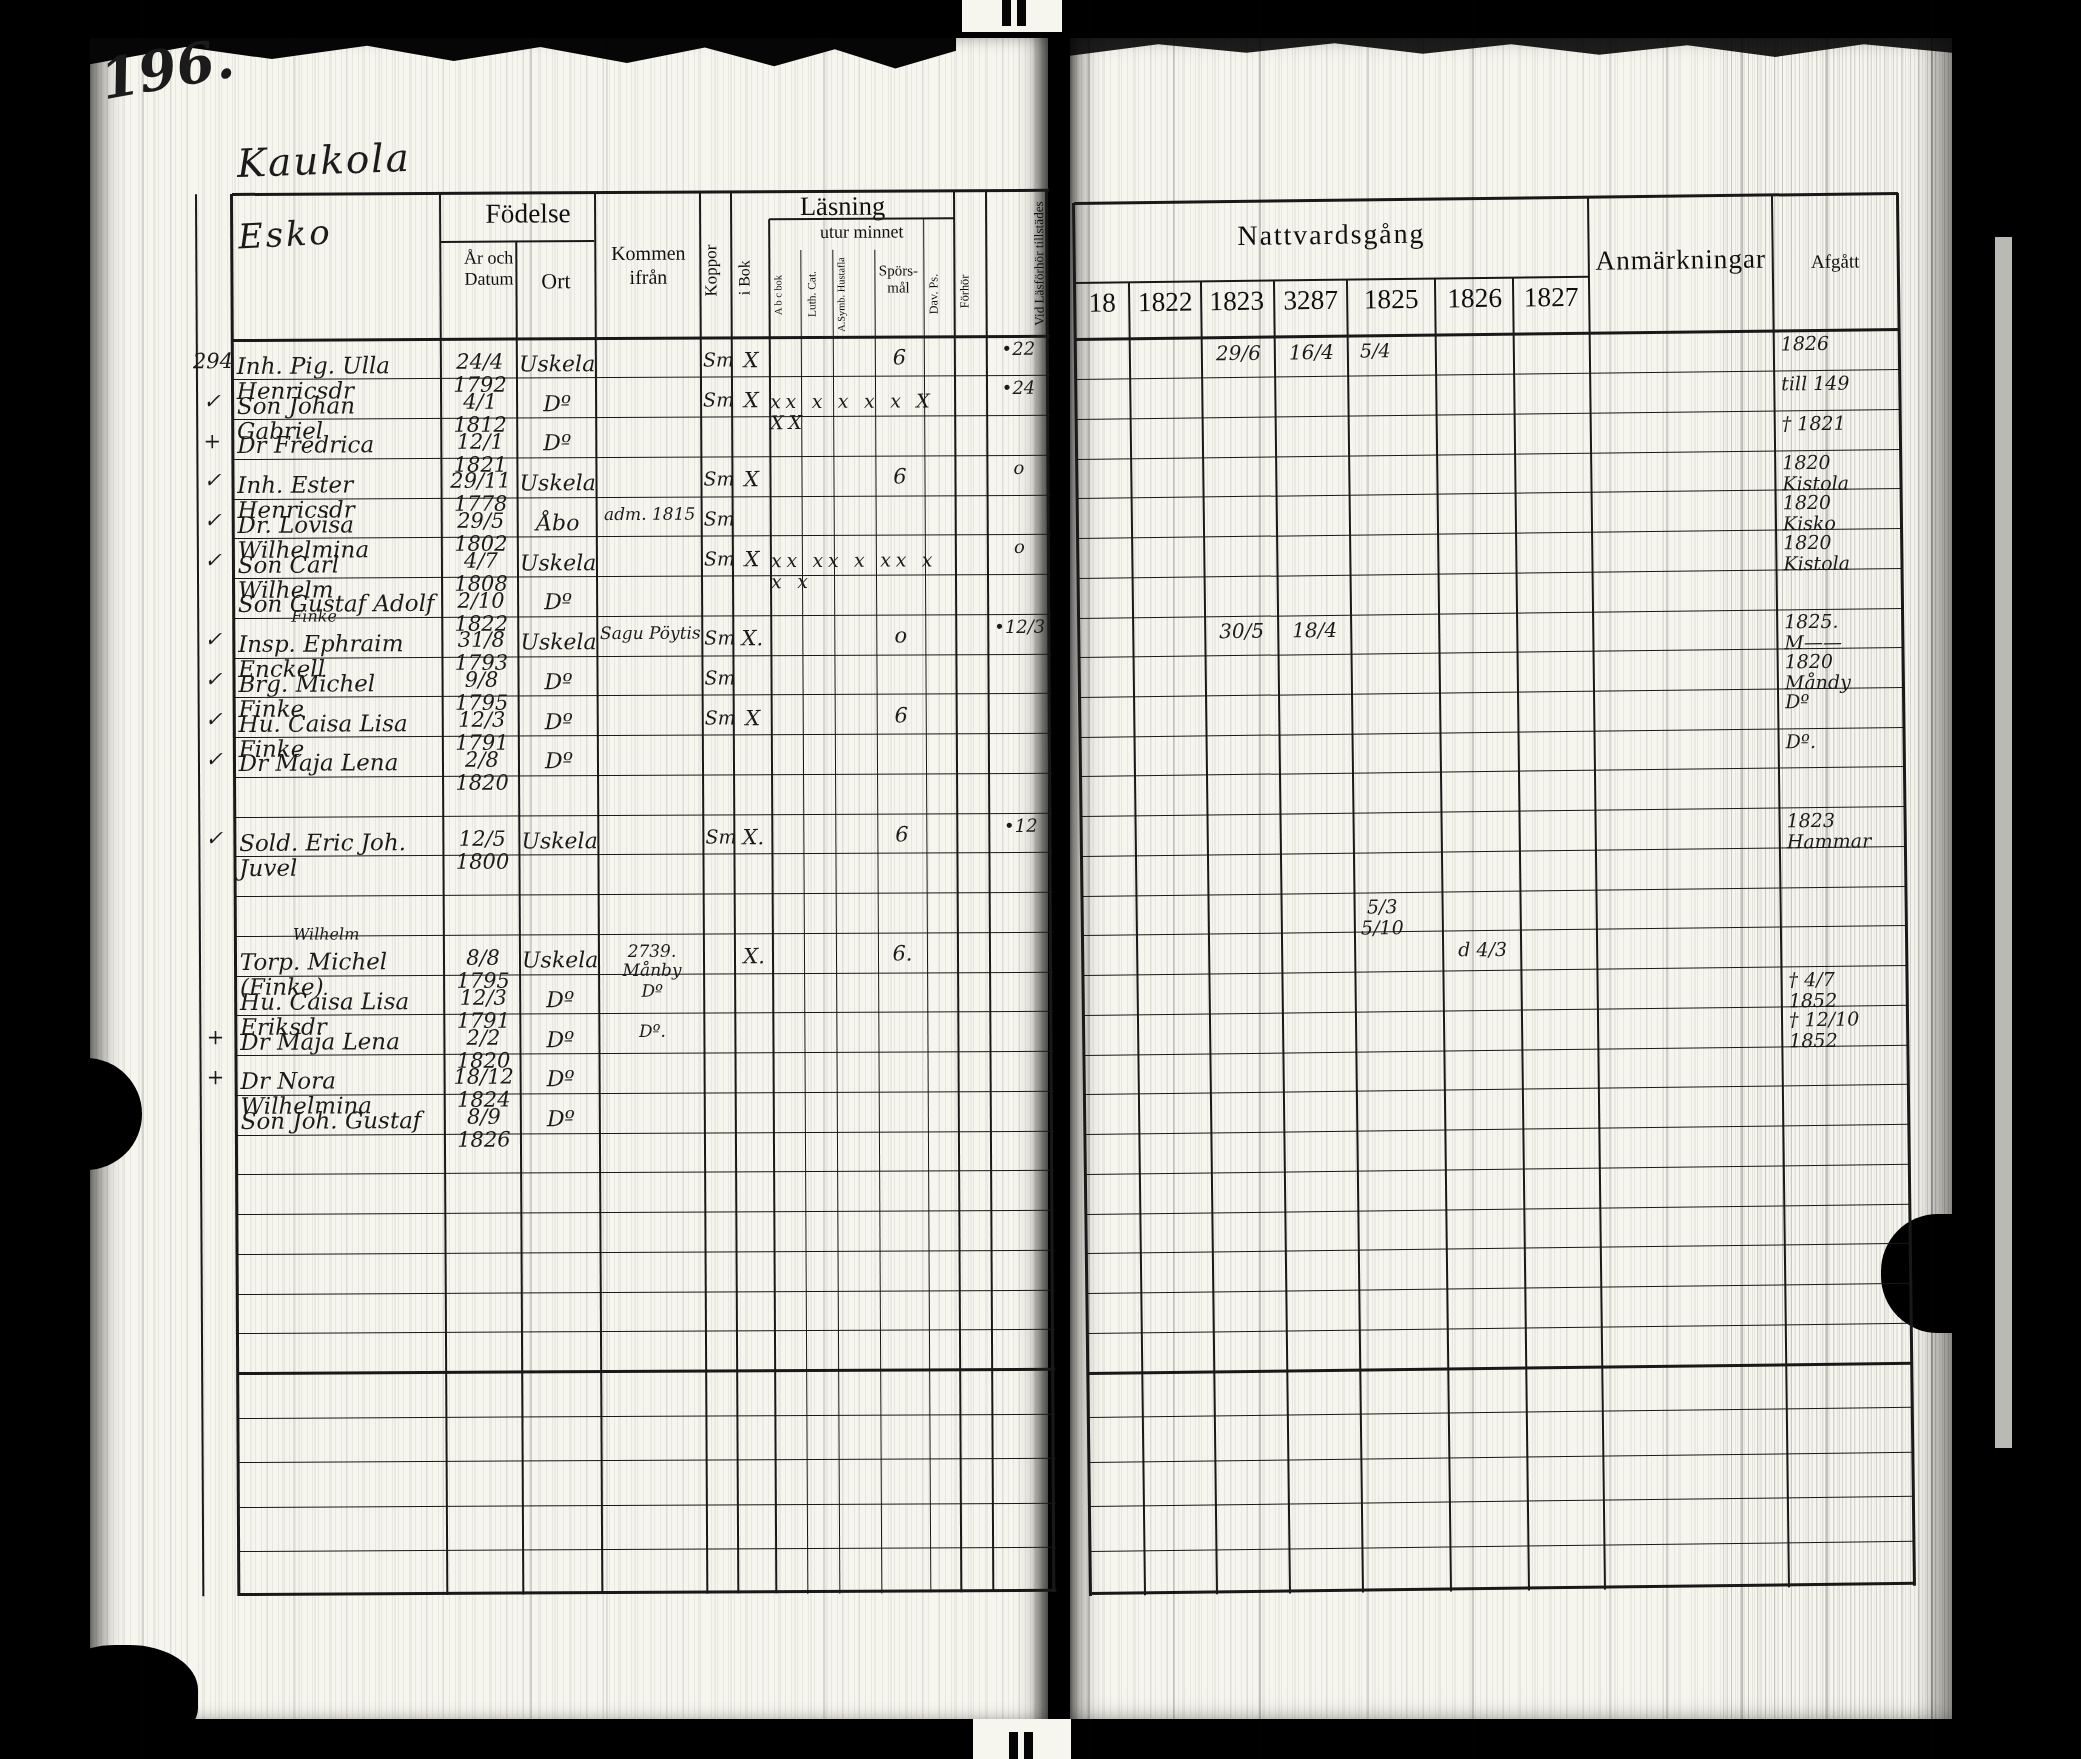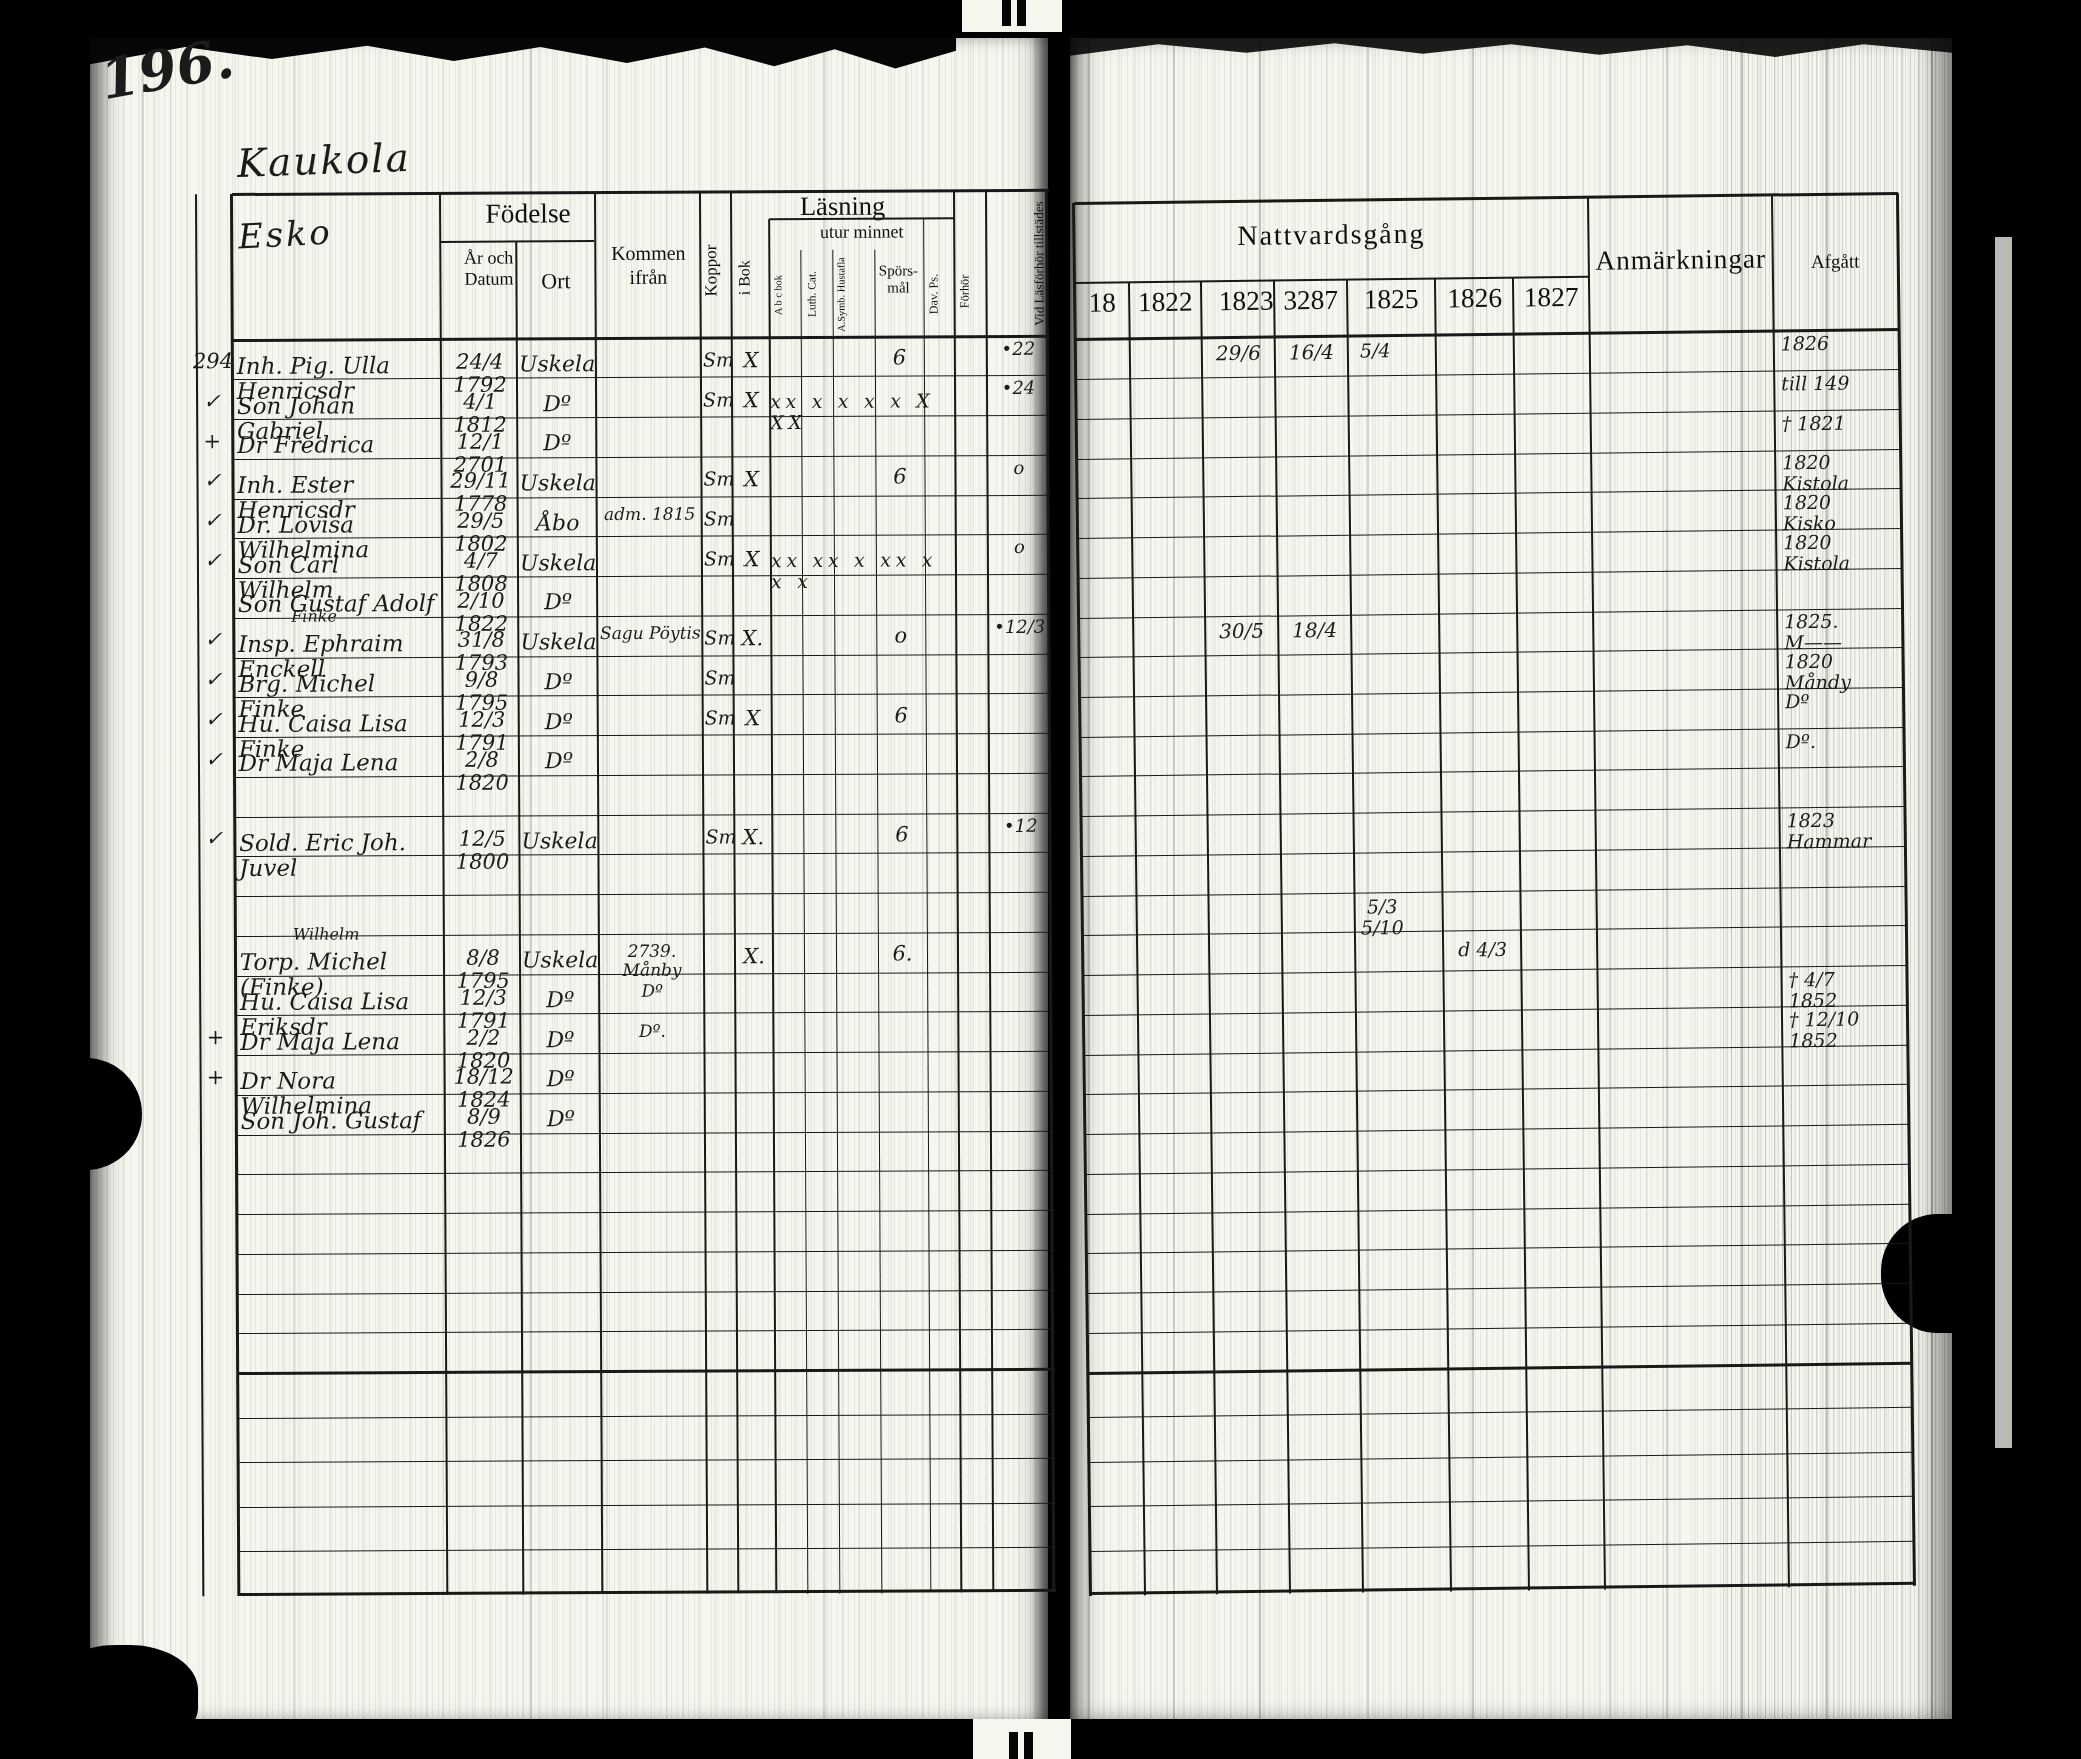--- a/index.html
+++ b/index.html
@@ -114,21 +114,21 @@
       <div style="position: absolute; left: -40px; top: 196px; width: 38px; font-size: 21px; line-height: 23px; text-align: center; font-family: &quot;DejaVu Serif&quot;, serif; font-style: italic; color: rgb(27, 27, 27);">✓</div>
       <div style="position: absolute; left: 3.8px; top: 200px; width: 203px; font-size: 23px; line-height: 24.6px; text-align: left; font-family: &quot;DejaVu Serif&quot;, serif; font-style: italic; color: rgb(27, 27, 27);">Son Johan Gabriel</div>
       <div style="position: absolute; left: 210px; top: 198px; width: 74px; font-size: 21px; line-height: 23px; text-align: center; font-family: &quot;DejaVu Serif&quot;, serif; font-style: italic; color: rgb(27, 27, 27);">4/1 1812</div>
       <div style="position: absolute; left: 286px; top: 200px; width: 76px; font-size: 22px; line-height: 24px; text-align: center; font-family: &quot;DejaVu Serif&quot;, serif; font-style: italic; color: rgb(27, 27, 27);">Dº</div>
       <div style="position: absolute; left: 470px; top: 198px; width: 29px; font-size: 19px; line-height: 21px; text-align: center; font-family: &quot;DejaVu Serif&quot;, serif; font-style: italic; color: rgb(27, 27, 27);">Sm</div>
       <div style="position: absolute; left: 501px; top: 198px; width: 34px; font-size: 21px; line-height: 23px; text-align: center; font-family: &quot;DejaVu Serif&quot;, serif; font-style: italic; color: rgb(27, 27, 27);">X</div>
       <div style="position: absolute; left: 537px; top: 200px; width: 184px; font-size: 19px; line-height: 21px; text-align: left; font-family: &quot;DejaVu Serif&quot;, serif; font-style: italic; color: rgb(27, 27, 27); letter-spacing: 4.7px;">xx x x x x X XX</div>
       <div style="position: absolute; left: 756px; top: 188px; width: 59px; font-size: 18px; line-height: 20px; text-align: center; font-family: &quot;DejaVu Serif&quot;, serif; font-style: italic; color: rgb(27, 27, 27);">•24</div>
       <div style="position: absolute; left: -40px; top: 236px; width: 38px; font-size: 21px; line-height: 23px; text-align: center; font-family: &quot;DejaVu Serif&quot;, serif; font-style: italic; color: rgb(27, 27, 27);">+</div>
       <div style="position: absolute; left: 3.8px; top: 239px; width: 203px; font-size: 23px; line-height: 24.6px; text-align: left; font-family: &quot;DejaVu Serif&quot;, serif; font-style: italic; color: rgb(27, 27, 27);">Dr Fredrica</div>
-      <div style="position: absolute; left: 210px; top: 238px; width: 74px; font-size: 21px; line-height: 23px; text-align: center; font-family: &quot;DejaVu Serif&quot;, serif; font-style: italic; color: rgb(27, 27, 27);">12/1 2701</div>
+      <div style="position: absolute; left: 210px; top: 238px; width: 74px; font-size: 21px; line-height: 23px; text-align: center; font-family: &quot;DejaVu Serif&quot;, serif; font-style: italic; color: rgb(27, 27, 27);">12/1 1821</div>
       <div style="position: absolute; left: 286px; top: 239px; width: 76px; font-size: 22px; line-height: 24px; text-align: center; font-family: &quot;DejaVu Serif&quot;, serif; font-style: italic; color: rgb(27, 27, 27);">Dº</div>
       <div style="position: absolute; left: -40px; top: 275px; width: 38px; font-size: 21px; line-height: 23px; text-align: center; font-family: &quot;DejaVu Serif&quot;, serif; font-style: italic; color: rgb(27, 27, 27);">✓</div>
       <div style="position: absolute; left: 3.8px; top: 279px; width: 203px; font-size: 23px; line-height: 24.6px; text-align: left; font-family: &quot;DejaVu Serif&quot;, serif; font-style: italic; color: rgb(27, 27, 27);">Inh. Ester Henricsdr</div>
       <div style="position: absolute; left: 210px; top: 277px; width: 74px; font-size: 21px; line-height: 23px; text-align: center; font-family: &quot;DejaVu Serif&quot;, serif; font-style: italic; color: rgb(27, 27, 27);">29/11 1778</div>
       <div style="position: absolute; left: 286px; top: 279px; width: 76px; font-size: 22px; line-height: 24px; text-align: center; font-family: &quot;DejaVu Serif&quot;, serif; font-style: italic; color: rgb(27, 27, 27);">Uskela</div>
       <div style="position: absolute; left: 470px; top: 277px; width: 29px; font-size: 19px; line-height: 21px; text-align: center; font-family: &quot;DejaVu Serif&quot;, serif; font-style: italic; color: rgb(27, 27, 27);">Sm</div>
       <div style="position: absolute; left: 501px; top: 277px; width: 34px; font-size: 21px; line-height: 23px; text-align: center; font-family: &quot;DejaVu Serif&quot;, serif; font-style: italic; color: rgb(27, 27, 27);">X</div>
       <div style="position: absolute; left: 643px; top: 275px; width: 47px; font-size: 21px; line-height: 23px; text-align: center; font-family: &quot;DejaVu Serif&quot;, serif; font-style: italic; color: rgb(27, 27, 27);">6</div>
       <div style="position: absolute; left: 756px; top: 268px; width: 59px; font-size: 18px; line-height: 20px; text-align: center; font-family: &quot;DejaVu Serif&quot;, serif; font-style: italic; color: rgb(27, 27, 27);">o</div>
       <div style="position: absolute; left: -40px; top: 315px; width: 38px; font-size: 21px; line-height: 23px; text-align: center; font-family: &quot;DejaVu Serif&quot;, serif; font-style: italic; color: rgb(27, 27, 27);">✓</div>
@@ -255,21 +255,21 @@
     <div style="position: absolute; left: 0px; top: 1268px; width: 817px; height: 0.9px; background: rgb(25, 25, 25);"></div>
     <div style="position: absolute; left: 0px; top: 1313px; width: 817px; height: 0.9px; background: rgb(25, 25, 25);"></div>
     <div style="position: absolute; left: 0px; top: 1357px; width: 817px; height: 0.9px; background: rgb(25, 25, 25);"></div>
     <div style="position: absolute; left: 0px; top: 1399px; width: 817px; height: 2.8px; background: rgb(25, 25, 25);"></div>
   </div>
 
 <div id="tR" class="tbl">
   <div class="hc h-natt">Nattvardsgång</div>
   <div class="hc h-year" style="left:0;width:54px;">18</div>
   <div class="hc h-year" style="left:54px;width:72px;">1822</div>
-  <div class="hc h-year" style="left:126px;width:90px;">1823</div>
+  <div class="hc h-year" style="left:126px;width:71px;">1823</div>
   <div class="hc h-year" style="left:199px;width:73px;">3287</div>
   <div class="hc h-year" style="left:272px;width:88px;">1825</div>
   <div class="hc h-year" style="left:360px;width:79px;">1826</div>
   <div class="hc h-year" style="left:438px;width:76px;">1827</div>
   <div class="hc h-anm">Anmärkningar</div>
   <div class="hc h-afg">Afgått</div>
   <div id="rowsR" class="abs" style="left:0;top:0;width:100%;height:100%;">
       <div style="position: absolute; left: 126px; top: 141px; width: 73px; font-size: 20px; line-height: 22px; text-align: center; font-family: &quot;DejaVu Serif&quot;, serif; font-style: italic; color: rgb(27, 27, 27);">29/6</div>
       <div style="position: absolute; left: 199px; top: 141px; width: 73px; font-size: 20px; line-height: 22px; text-align: center; font-family: &quot;DejaVu Serif&quot;, serif; font-style: italic; color: rgb(27, 27, 27);">16/4</div>
       <div style="position: absolute; left: 277px; top: 141px; width: 45px; font-size: 19px; line-height: 21px; text-align: center; font-family: &quot;DejaVu Serif&quot;, serif; font-style: italic; color: rgb(27, 27, 27);">5/4</div>

